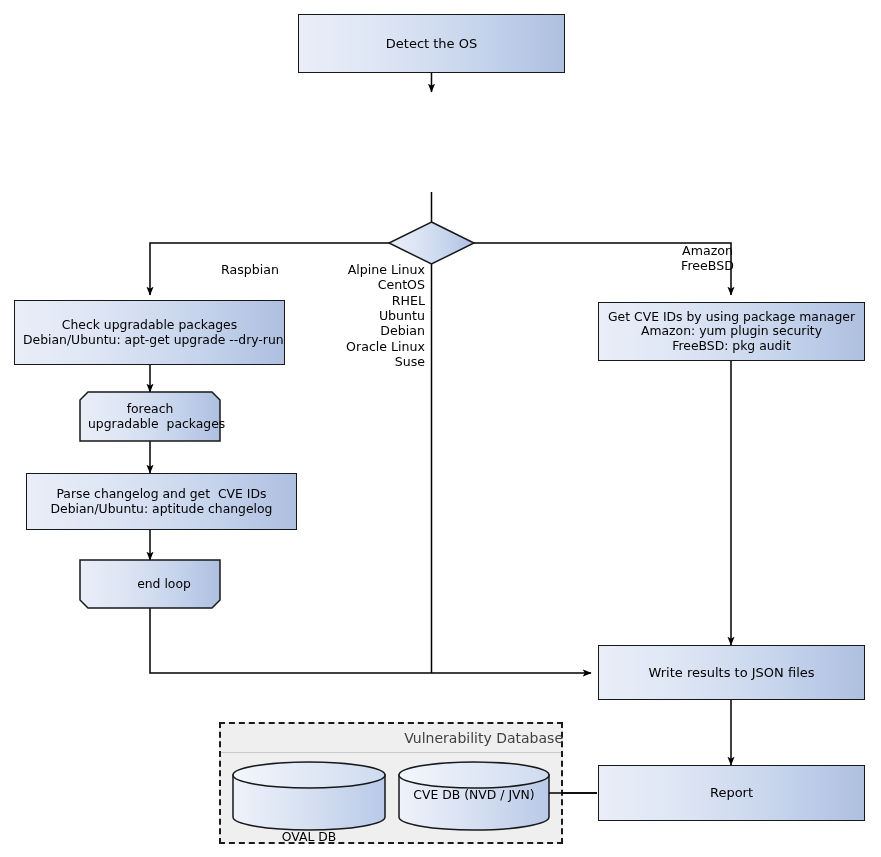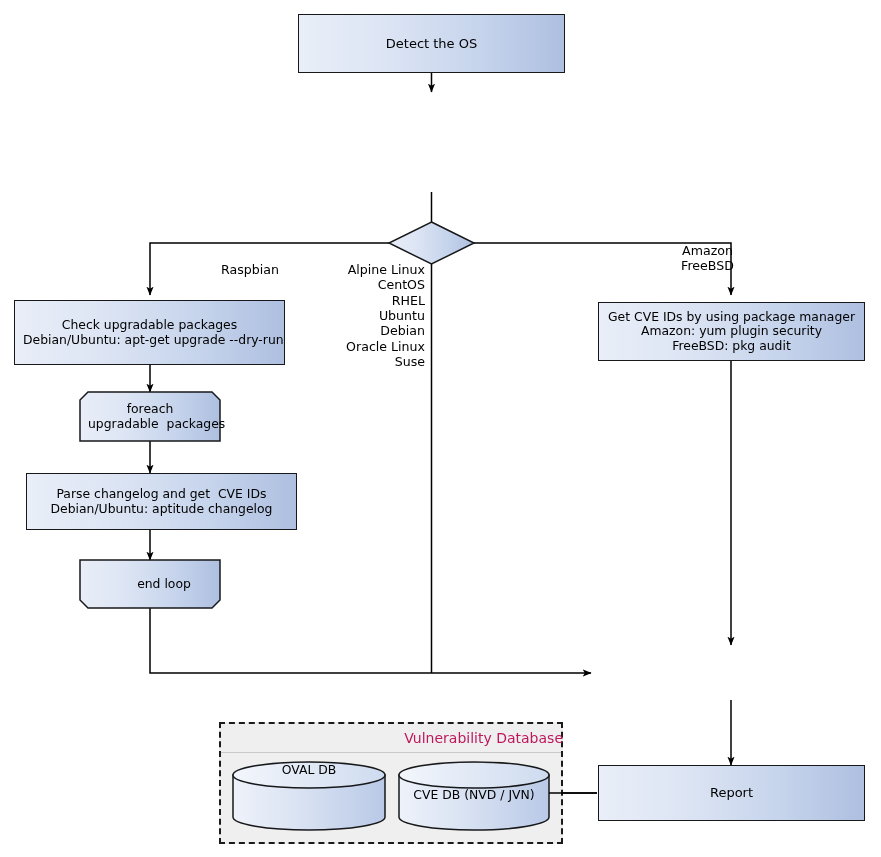--- a/index.html
+++ b/index.html
@@ -87,21 +87,21 @@
     position: absolute;
     box-sizing: border-box;
     border: 2px dashed #1b1b1b;
     background: #efefef;
   }
   .group-title {
     position: absolute;
     font-size: 14px;
     text-align: right;
     white-space: pre;
-    color: #be185d;
+    color: #404040;
   }
   .group-divider {
     position: absolute;
     height: 1px;
     background: #c9c9c9;
   }
   .cyl-label {
     position: absolute;
     z-index: 3;
     font-size: 12.4px;
@@ -201,21 +201,21 @@
     </g>
     <g>
       <path d="M399,775 L399,817 A75,13 0 0 0 549,817 L549,775 Z" fill="url(#cylGrad2)" stroke="#17181a" stroke-width="1.5"></path>
       <ellipse cx="474" cy="775" rx="75" ry="13" fill="url(#cylTopGrad2)" stroke="#17181a" stroke-width="1.5"></ellipse>
     </g>
     <g stroke="#000000" stroke-width="1.5" fill="none">
       <path d="M549,793 L597,793"></path>
     </g>
   </svg>
 
-  <div class="cyl-label" style="left:233px; top:762px; width:152px;">OVAL DB</div>
+  <div class="cyl-label" style="left:233px; top:829px; width:152px;">OVAL DB</div>
   <div class="cyl-label" style="left:399px; top:787px; width:150px;">CVE DB (NVD / JVN)</div>
 
   <div class="node gradbox fs13" style="left:298px; top:14px; width:267px; height:59px; z-index:3;">
     <span class="txt txt-center">Detect the OS</span>
   </div>
 
 
   <div class="node gradbox fs12" style="left:14px; top:300px; width:271px; height:65px; z-index:3;">
     <span class="txt txt-center">Check upgradable packages
 Debian/Ubuntu: apt-get upgrade --dry-run</span>
@@ -234,20 +234,23 @@
   <div class="node loop-end fs12" style="left:80px; top:560px; width:168px; height:48px; z-index:3;">
     <span class="txt txt-center label-over">end loop</span>
   </div>
 
   <div class="node gradbox fs12" style="left:598px; top:302px; width:267px; height:59px; z-index:3;">
     <span class="txt txt-center">Get CVE IDs by using package manager
 Amazon: yum plugin security
 FreeBSD: pkg audit</span>
   </div>
 
+  <div class="node gradbox fs13" style="left:598px; top:645px; width:267px; height:55px; z-index:3;">
+    <span class="txt txt-center">Write results to JSON files</span>
+  </div>
 
   <div class="node gradbox fs13" style="left:598px; top:765px; width:267px; height:56px; z-index:3;">
     <span class="txt txt-center">Report</span>
   </div>
 
   <div class="edge-label el-center" style="left:160px; top:262px; width:180px; z-index:4;text-align:center;">Raspbian</div>
 
   <div class="edge-label el-right" style="left:300px; top:262px; width:125px; z-index:4;">Alpine Linux
 CentOS
 RHEL

